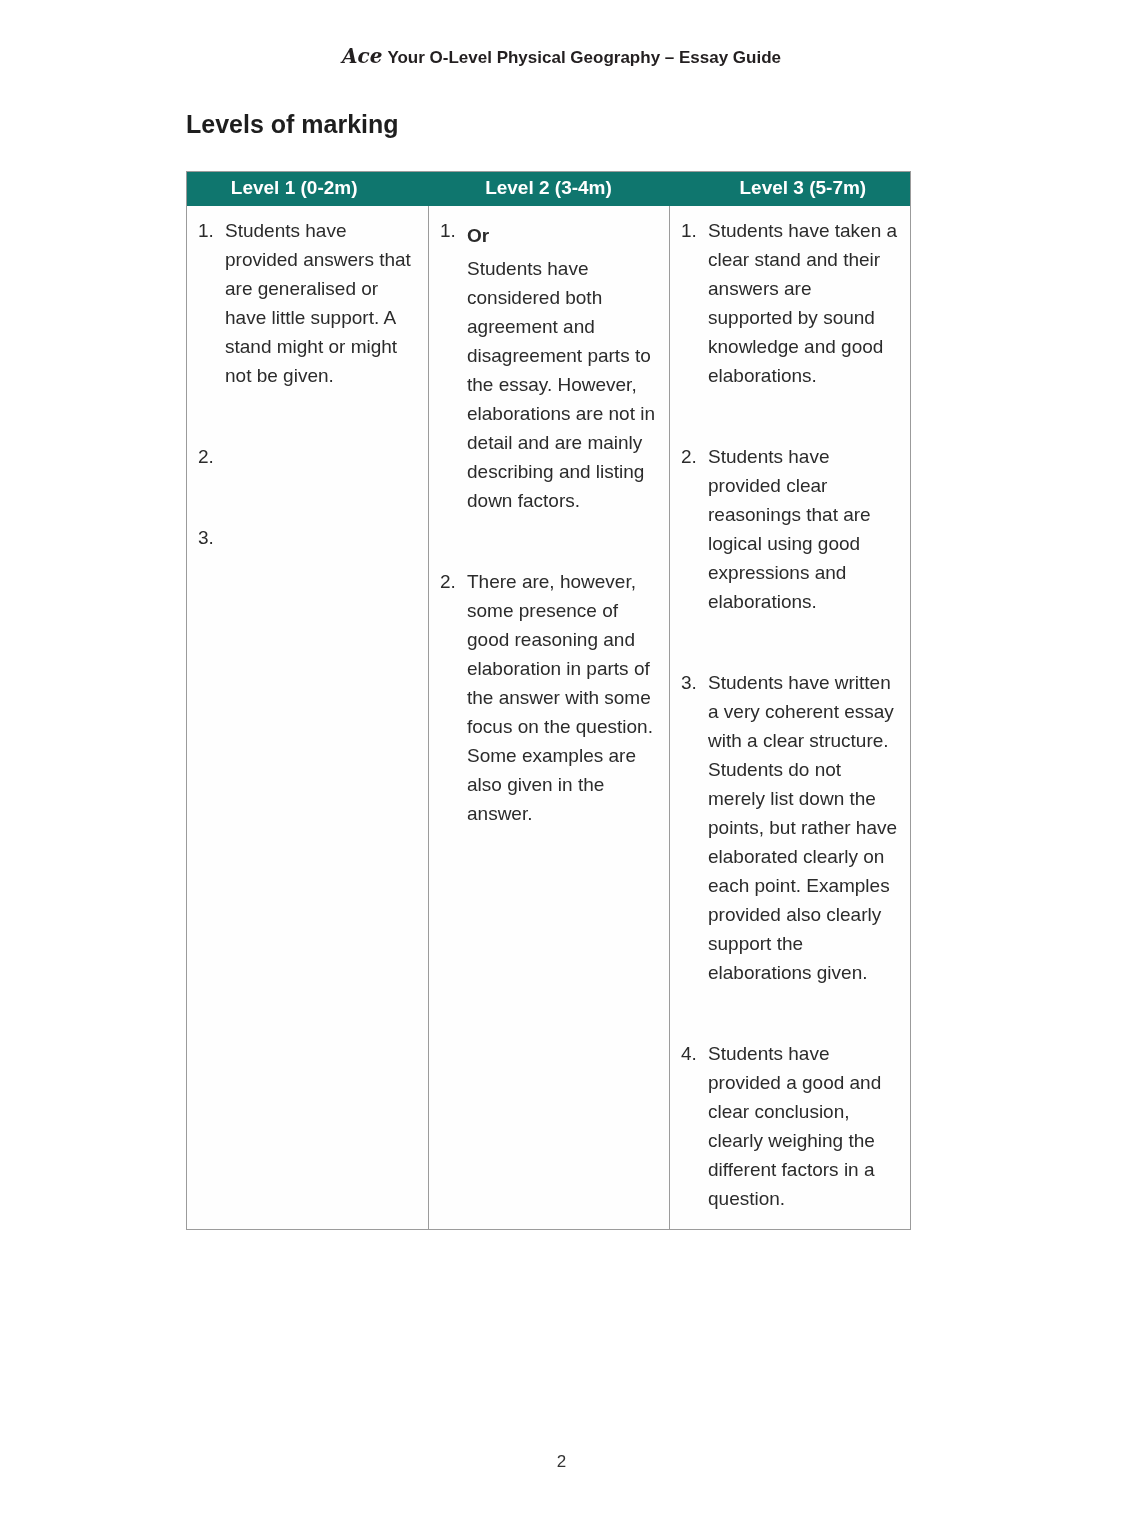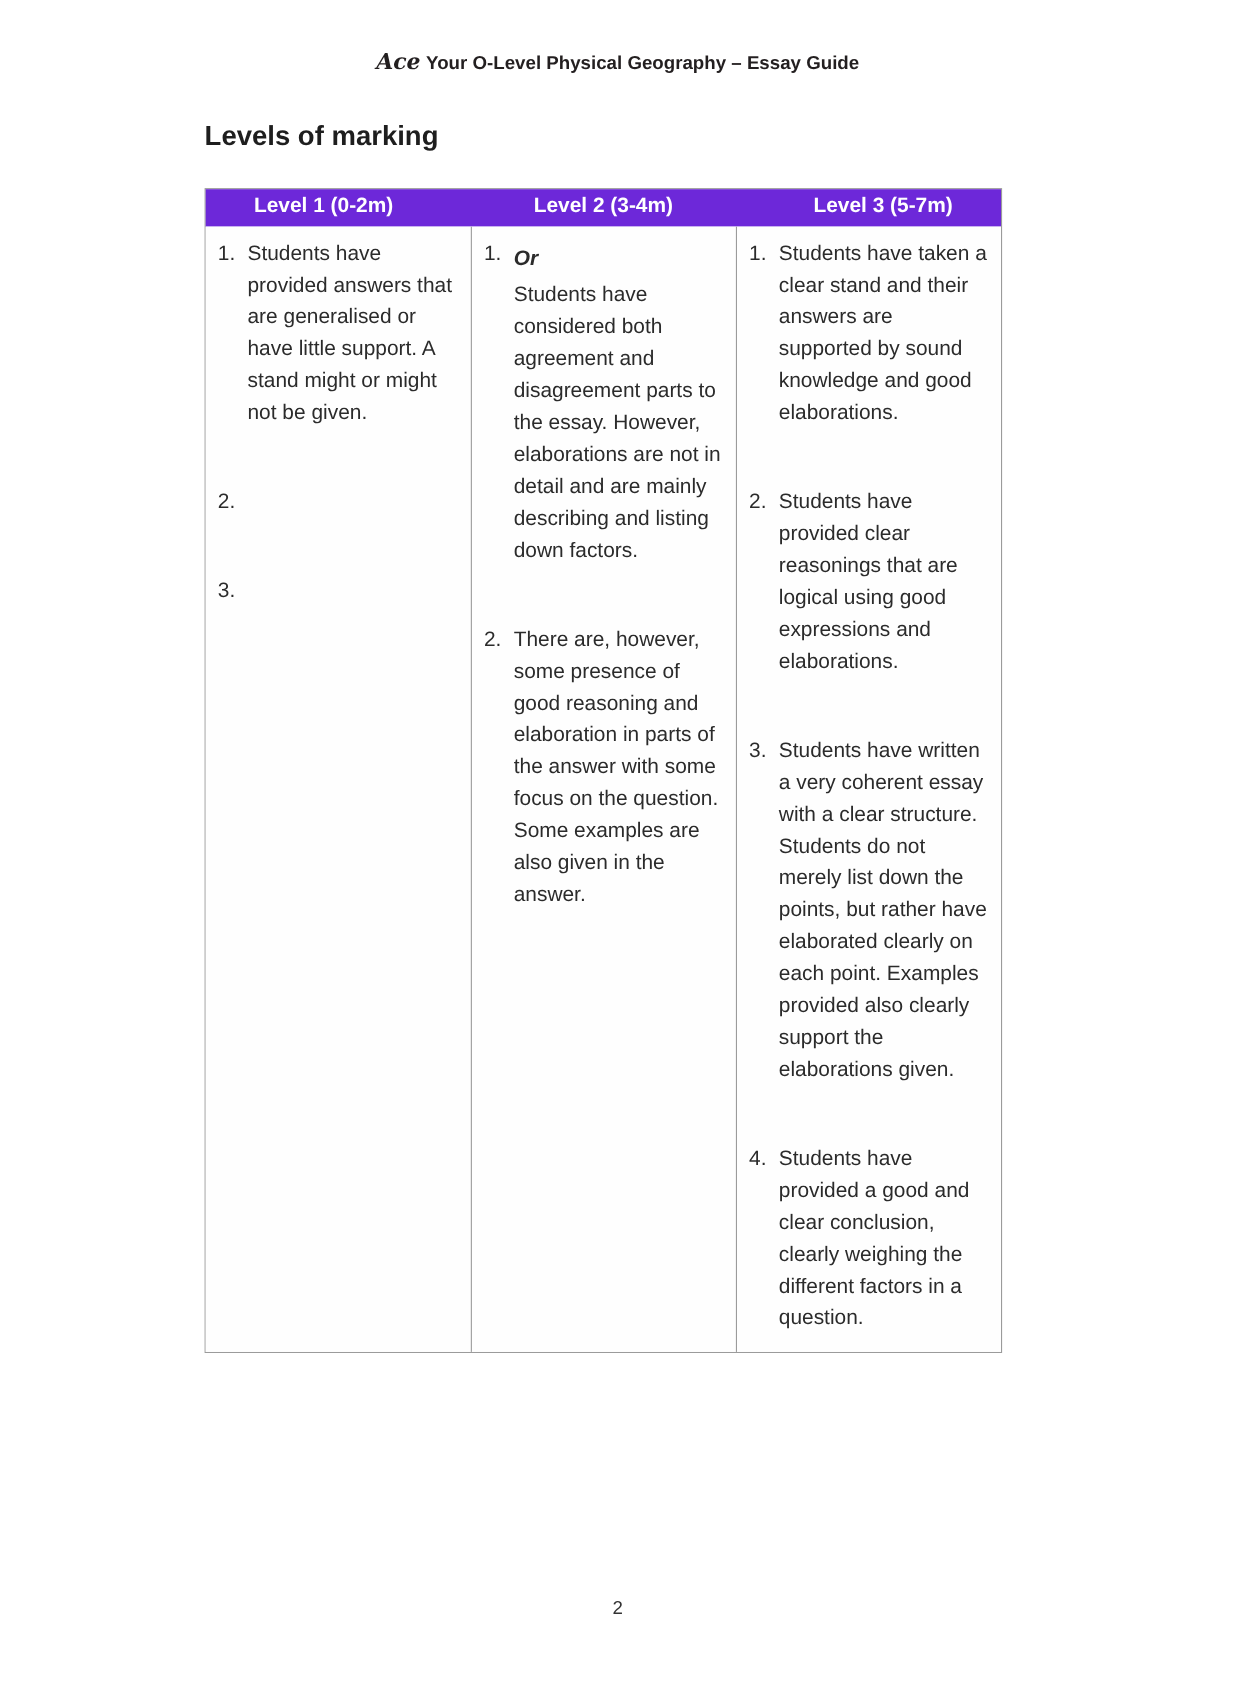--- a/index.html
+++ b/index.html
@@ -34,21 +34,21 @@
     font-weight: bold;
     color: #1e1e1e;
   }
   .mtable {
     margin: 32px 122px 0 96px;
     border: 1px solid #9b9b9b;
   }
   .mhead {
     display: grid;
     grid-template-columns: repeat(3, 1fr);
-    background: #6d28d9;
+    background: #0f766e;
     gap: 40px;
   }
   .hcell {
     color: #ffffff;
     font-weight: bold;
     font-size: 19px;
     text-align: center;
     padding: 5px 0 7px 0;
   }
   .mbody {
@@ -63,21 +63,21 @@
   }
   .cell + .cell { border-left: 1px solid #9b9b9b; }
   .item { display: flex; margin-bottom: 52px; }
   .item:last-child { margin-bottom: 0; }
   .num {
     flex: none;
     width: 32px;
     padding-left: 5px;
   }
   .itext { flex: 1; padding-right: 2px; }
-  .or-label { font-weight: bold; margin: 5px 0 4px 0; font-style: italic; }
+  .or-label { font-weight: bold; margin: 5px 0 4px 0; }
   .page-number {
     position: absolute;
     top: 1452px;
     left: 0;
     width: 100%;
     text-align: center;
     font-size: 17px;
     color: #333333;
   }
 </style>

